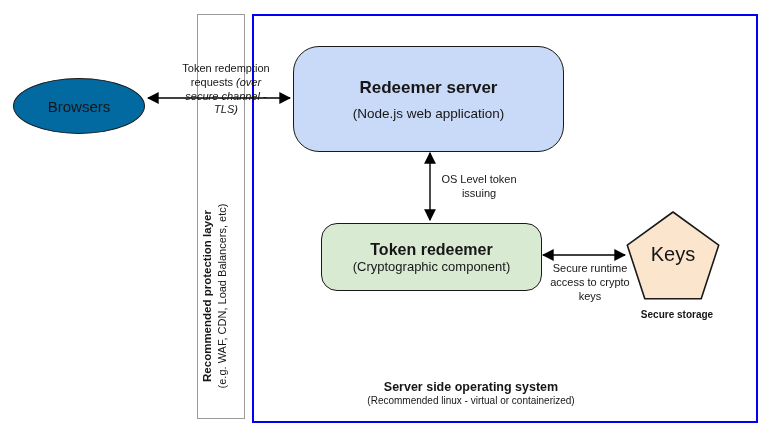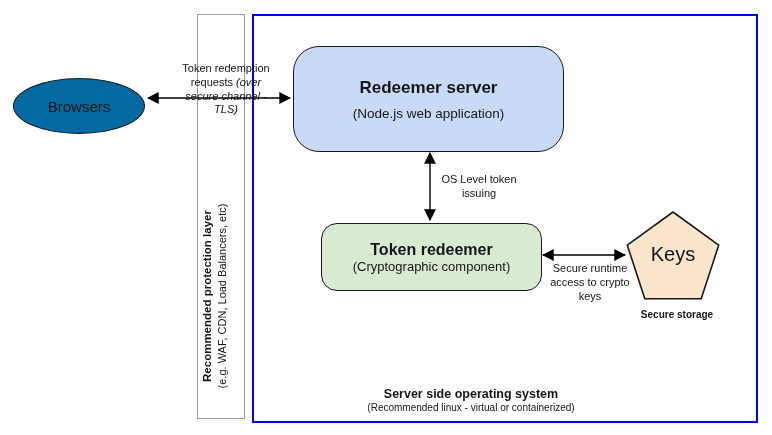--- a/index.html
+++ b/index.html
@@ -3,21 +3,21 @@
 <meta charset="utf-8">
 <style>
   html,body{margin:0;padding:0;background:#ffffff;}
   .canvas{
     position:relative;width:772px;height:435px;background:#ffffff;
     font-family:"Liberation Sans",sans-serif;color:#161616;overflow:hidden;
   }
   .abs{position:absolute;}
   
   .os-rect{left:252px;top:14px;width:502px;height:405px;border:2px solid #0101f2;z-index:1;background:transparent;}
-  .os-caption{left:341px;top:380px;width:260px;text-align:center;z-index:3;line-height:1.18;margin-top:7px;}
+  .os-caption{left:341px;top:380px;width:260px;text-align:center;z-index:3;line-height:1.18;}
   .os-caption .t{font-weight:bold;font-size:12.5px;}
   .os-caption .s{font-size:10px;}
   
   .prot-rect{left:197px;top:14px;width:46px;height:403px;border:1.5px solid #9a9a9a;z-index:1;background:#ffffff;}
   .prot-label{left:112px;top:278px;width:212px;height:36px;transform:rotate(-90deg);
     text-align:center;z-index:2;line-height:1.3;}
   .prot-label .t{font-weight:bold;font-size:11.5px;display:block;}
   .prot-label .s{font-size:11px;display:block;}
   
   .browsers{left:13px;top:78px;width:130px;height:54px;background:#0369a1;border:1.6px solid #1a1a1a;

